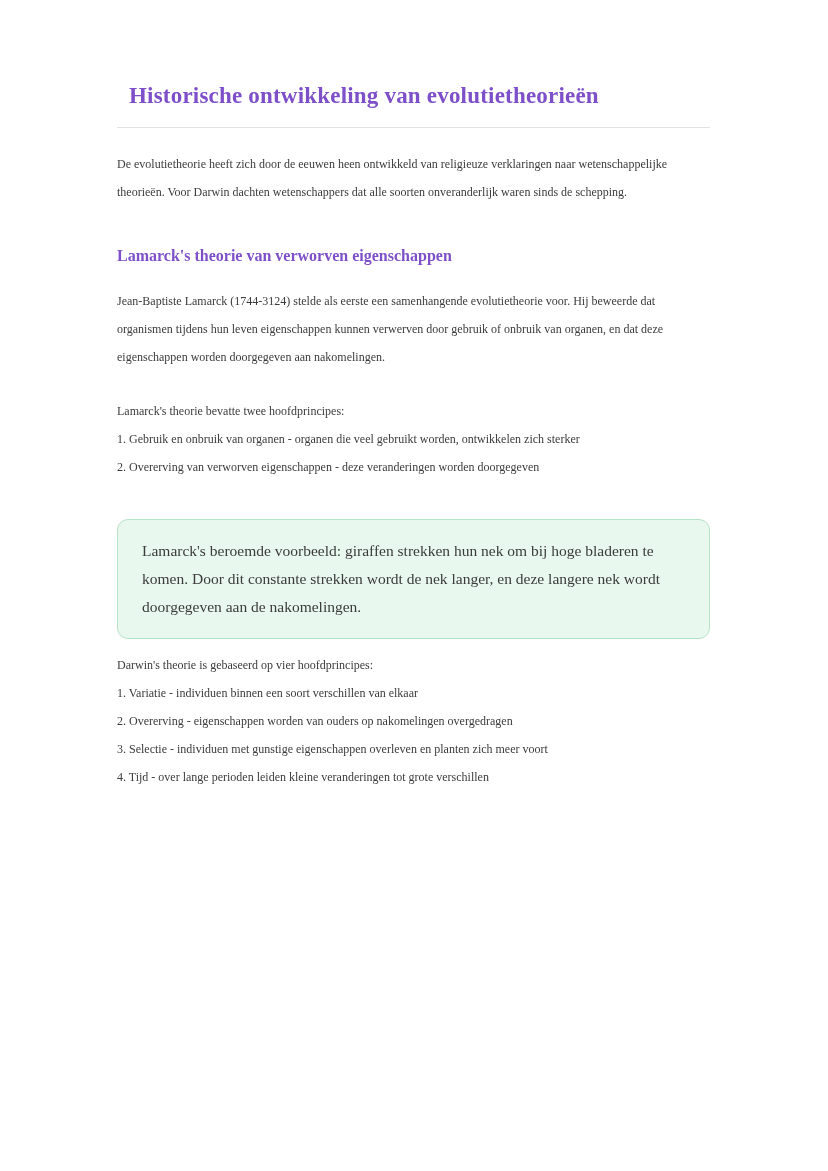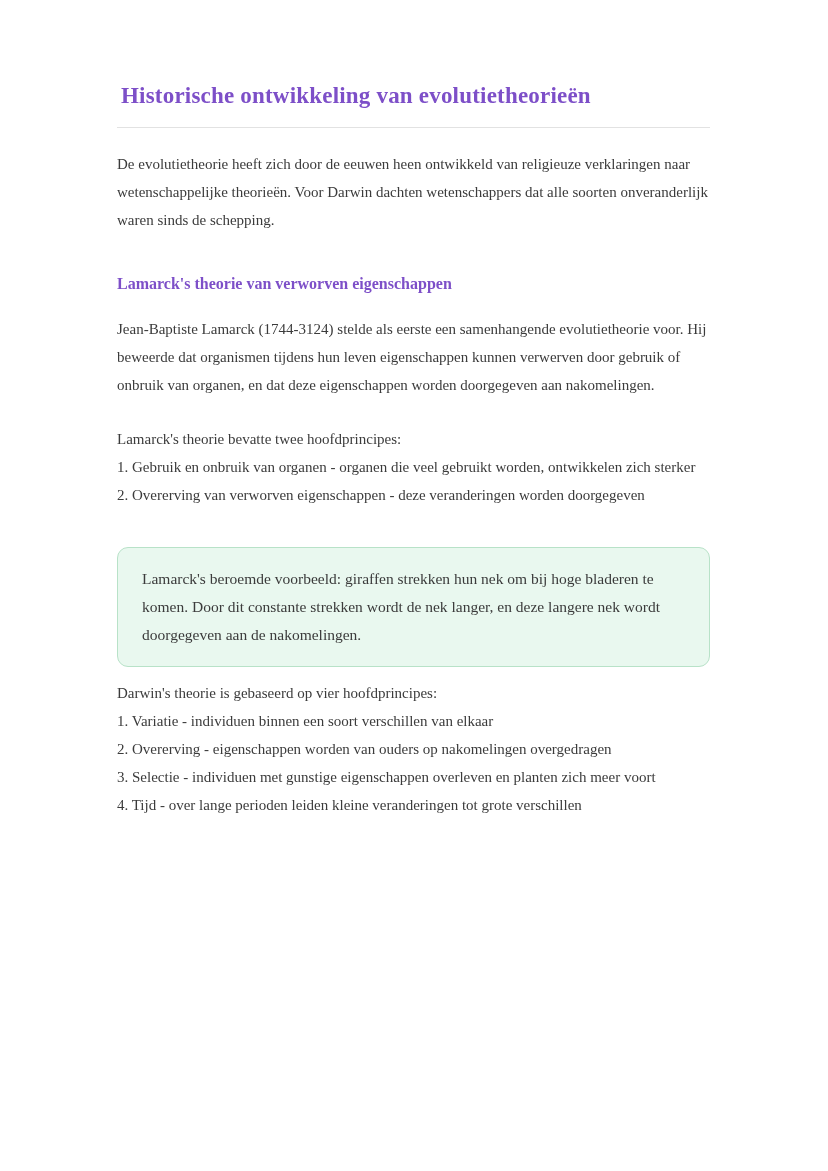--- a/index.html
+++ b/index.html
@@ -19,35 +19,35 @@
     width: 828px;
     height: 1171px;
     font-family: "Liberation Serif", "DejaVu Serif", serif;
     color: var(--body_text);
     overflow: hidden;
   }
   .page {
     padding: 82px 118px 0 117px;
   }
   h1.doc-title {
-    margin: 0 0 16px 4px;
+    margin: 0 0 16px 12px;
     font-size: 23px;
     line-height: 1.25;
     font-weight: bold;
     color: var(--heading);
     letter-spacing: 0.2px;
   }
   .title-divider {
     border: none;
     border-top: 1px solid var(--divider);
     margin: 0 0 22px 0;
   }
   p.body-text {
     margin: 12px 0 26px 0;
-    font-size: 15px;
+    font-size: 12px;
     line-height: 28px;
   }
   p.pre {
     white-space: pre-line;
   }
   h2.section-heading {
     margin: 40px 0 20px 0;
     font-size: 16px;
     line-height: 1.3;
     font-weight: bold;

